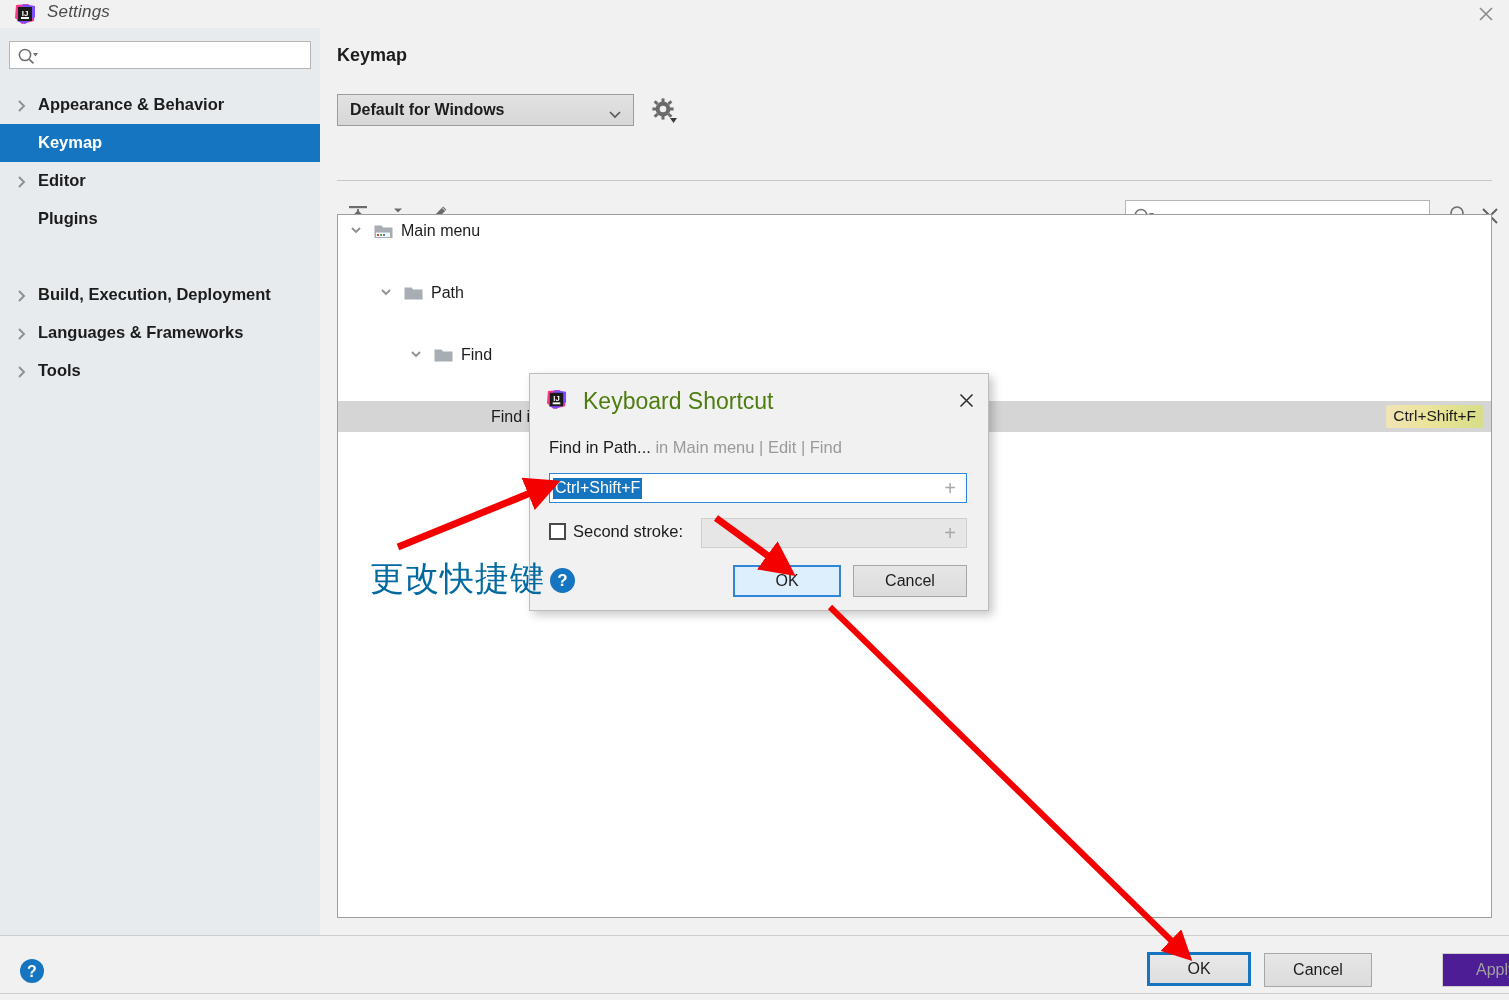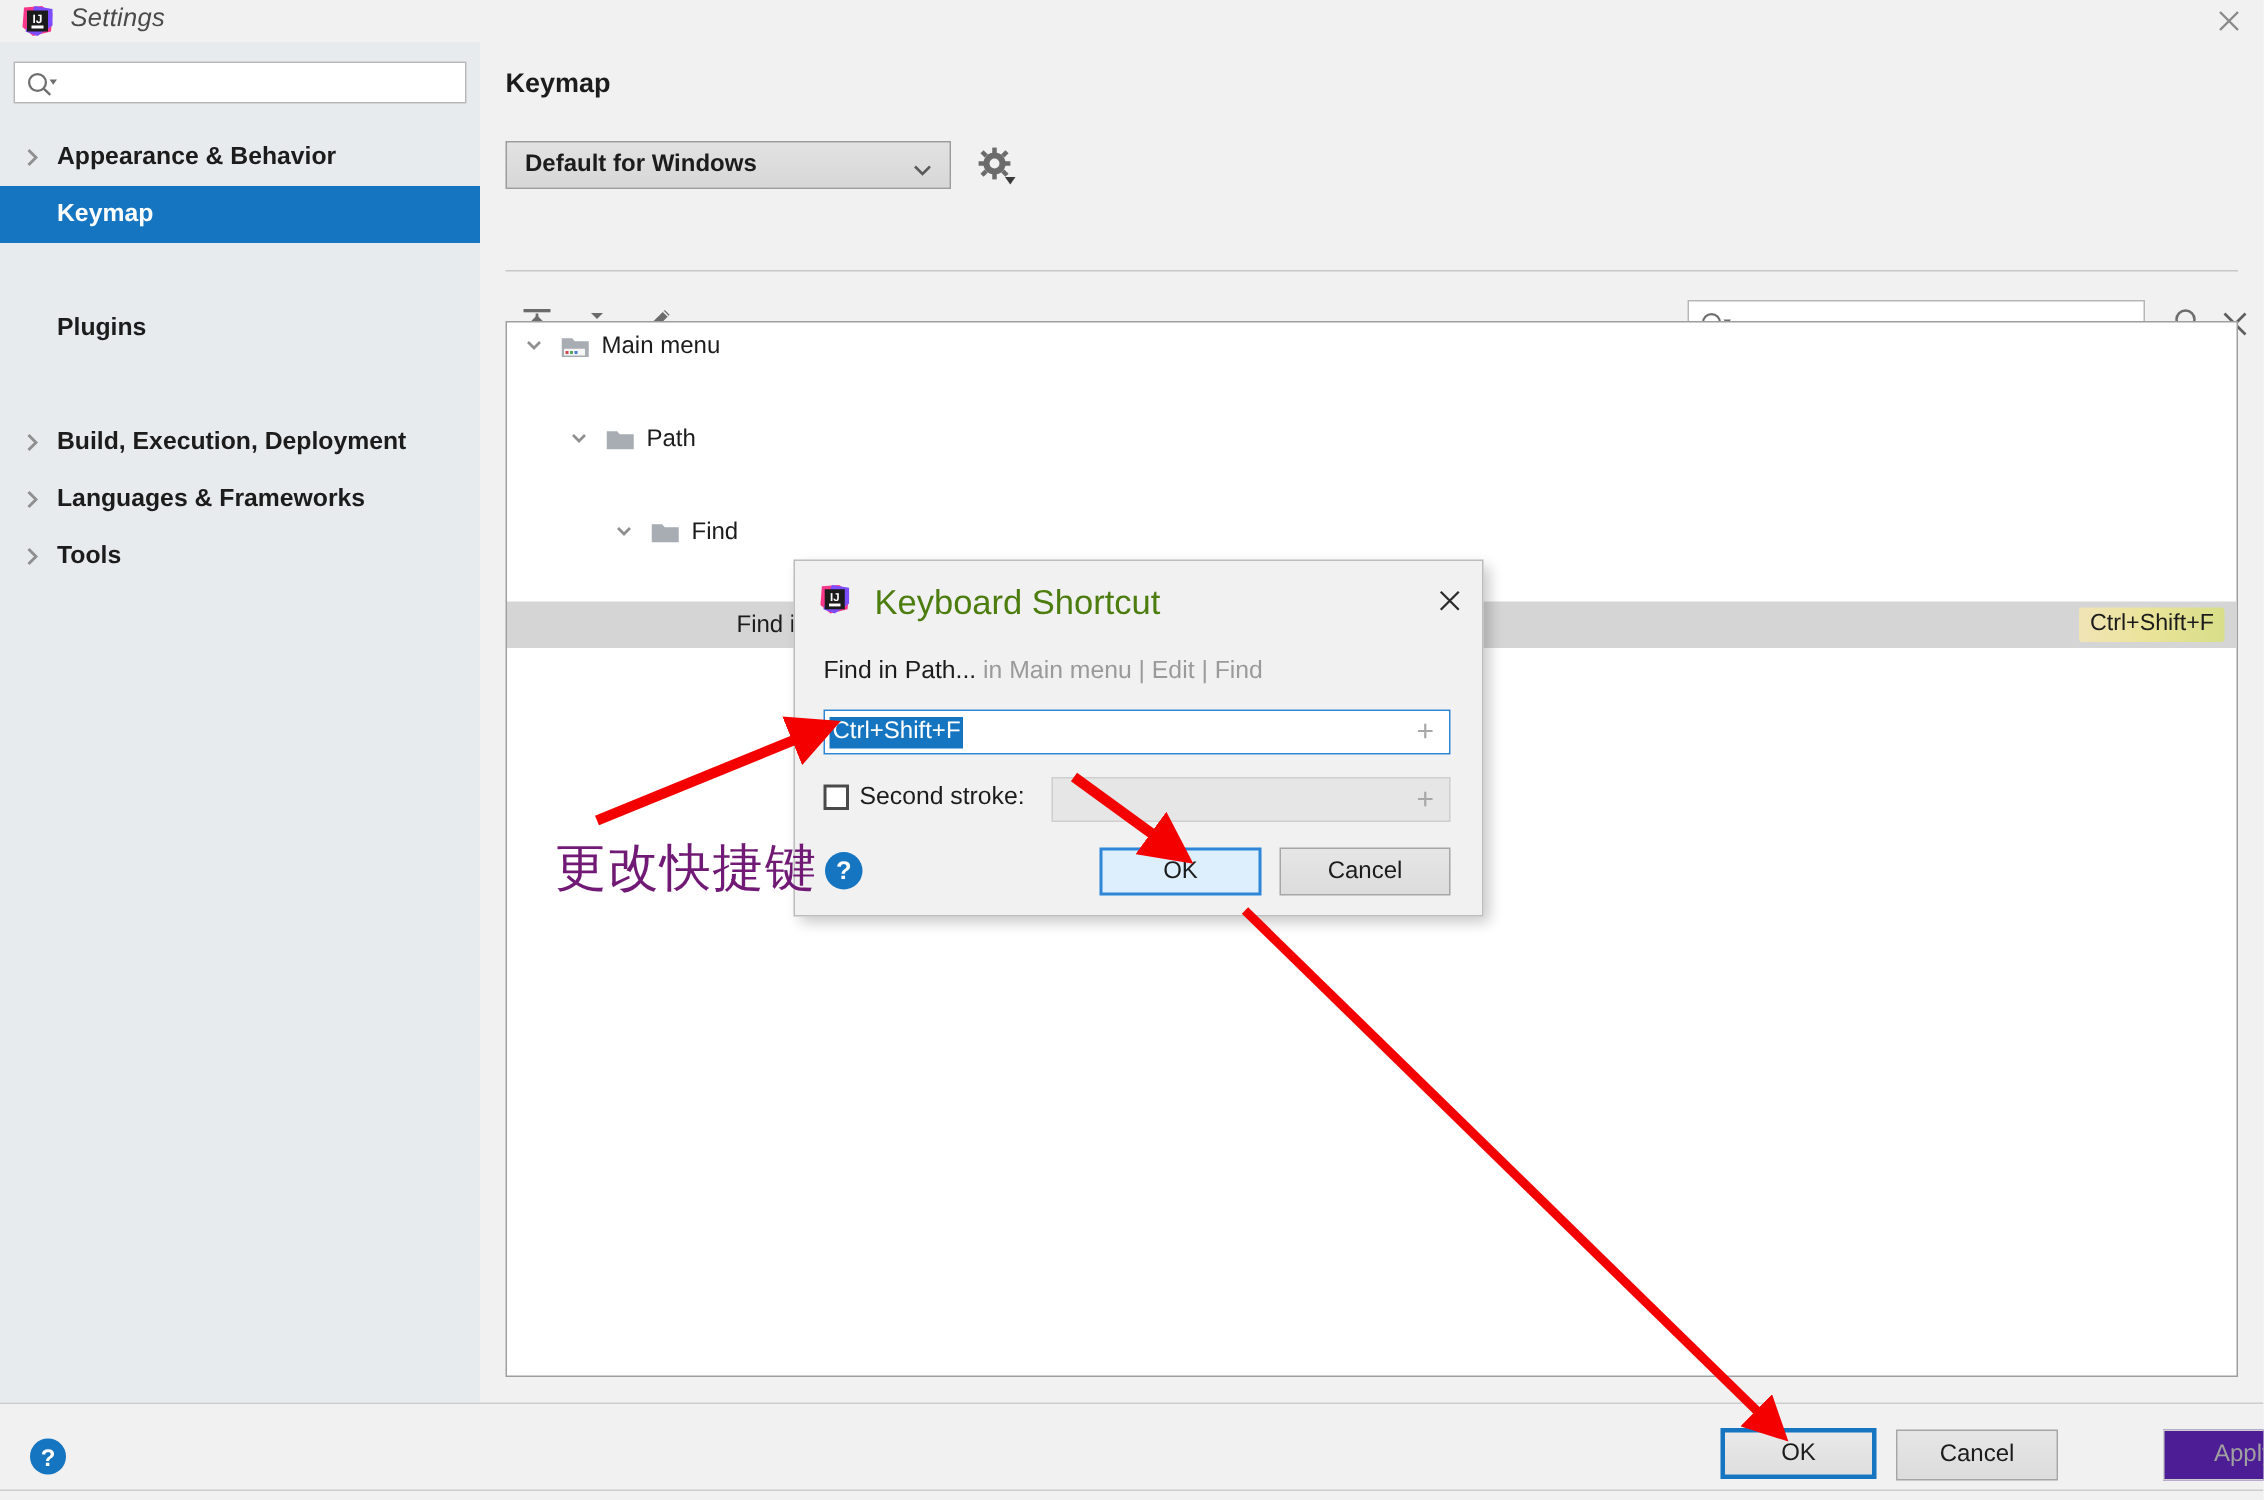--- a/index.html
+++ b/index.html
@@ -244,21 +244,21 @@
     font-size: 16px; color: #1c1c1c; cursor: default;
   }
 
   
   #annot-layer {
     position: absolute; left: 0; top: 0; width: 1509px; height: 1000px;
     pointer-events: none;
   }
   #annot-text {
     position: absolute; left: 370px; top: 556px;
-    font-size: 34px; color: #701a75;
+    font-size: 34px; color: #0369a1;
     font-family: "DejaVu Sans", sans-serif;
     white-space: nowrap;
     letter-spacing: 1px;
   }
   #annot-badge {
     position: absolute; left: 550px; top: 568px;
     width: 25px; height: 25px; border-radius: 50%;
     background: #1675c0; color: #ffffff;
     display: flex; align-items: center; justify-content: center;
     font-size: 17px; font-weight: bold;
@@ -306,20 +306,28 @@
             <path d="M2 2 L7 7 L2 12" stroke="#8f8f8f" stroke-width="1.9" fill="none"></path>
           </svg>
       </span>
       <span class="nav-label">Appearance &amp; Behavior</span>
     </div>
 
     <div class="nav-item selected" style="top:96px">
       <span class="nav-label">Keymap</span>
     </div>
 
+    <div class="nav-item" style="top:134px">
+      <span class="chev">
+        <svg width="10" height="14" viewBox="0 0 10 14">
+            <path d="M2 2 L7 7 L2 12" stroke="#8f8f8f" stroke-width="1.9" fill="none"></path>
+          </svg>
+      </span>
+      <span class="nav-label">Editor</span>
+    </div>
 
     <div class="nav-item" style="top:172px">
       <span class="nav-label">Plugins</span>
     </div>
 
 
     <div class="nav-item" style="top:248px">
       <span class="chev">
         <svg width="10" height="14" viewBox="0 0 10 14">
             <path d="M2 2 L7 7 L2 12" stroke="#8f8f8f" stroke-width="1.9" fill="none"></path>

